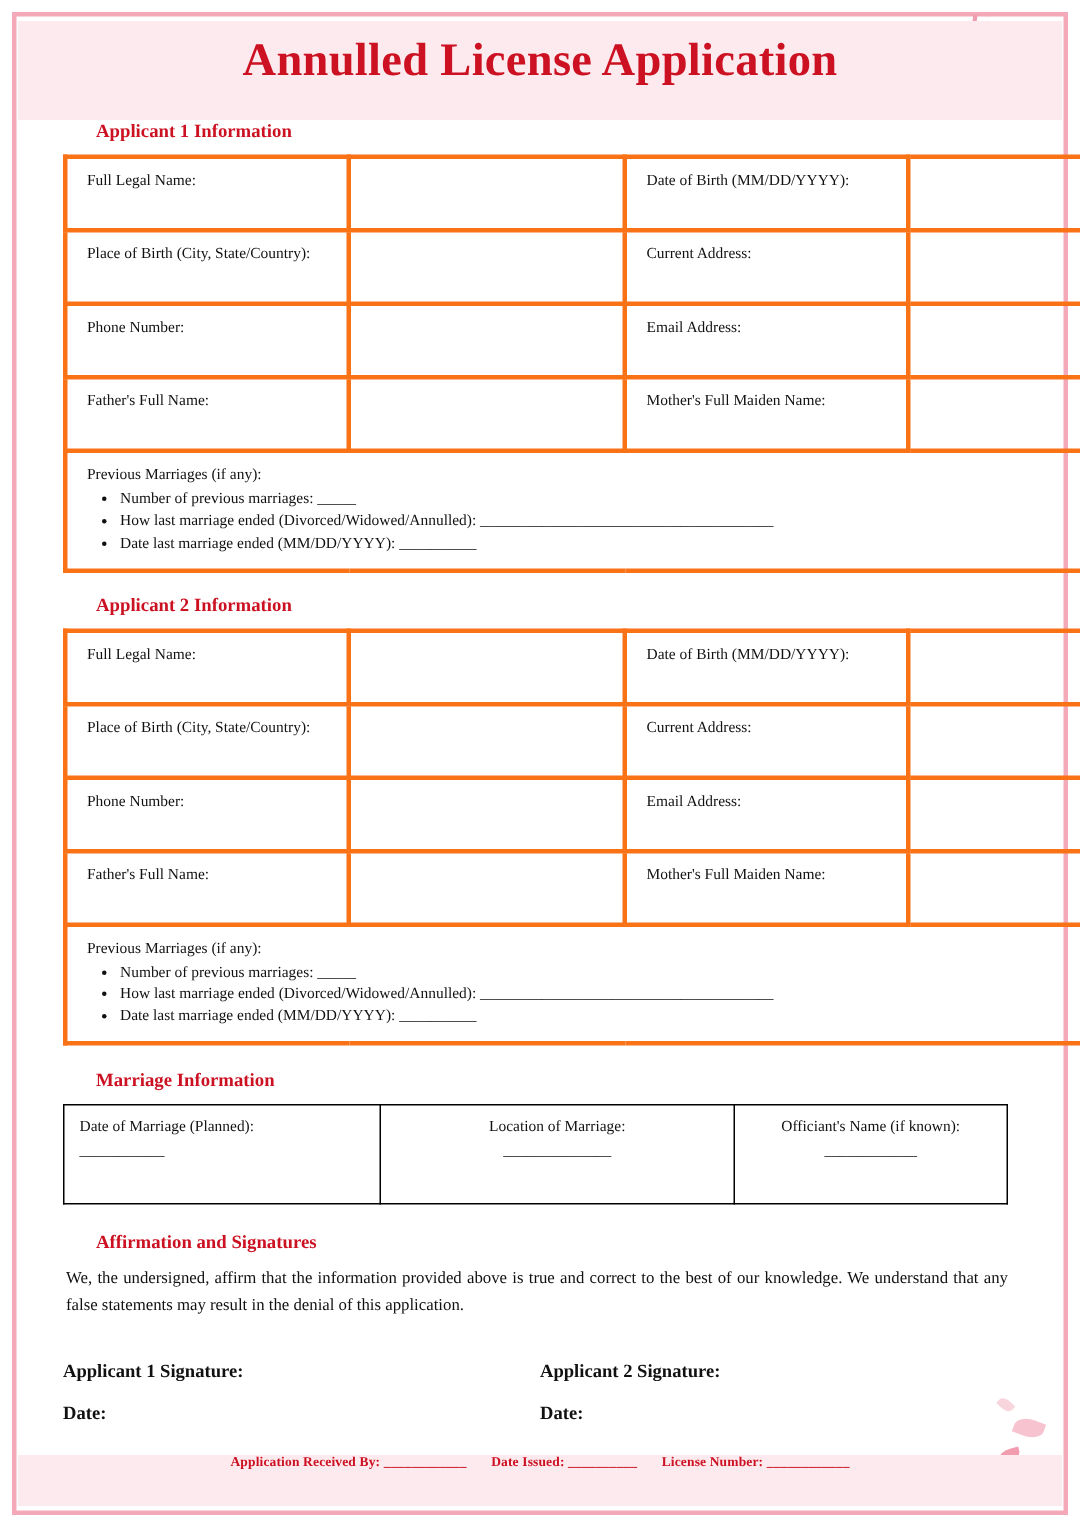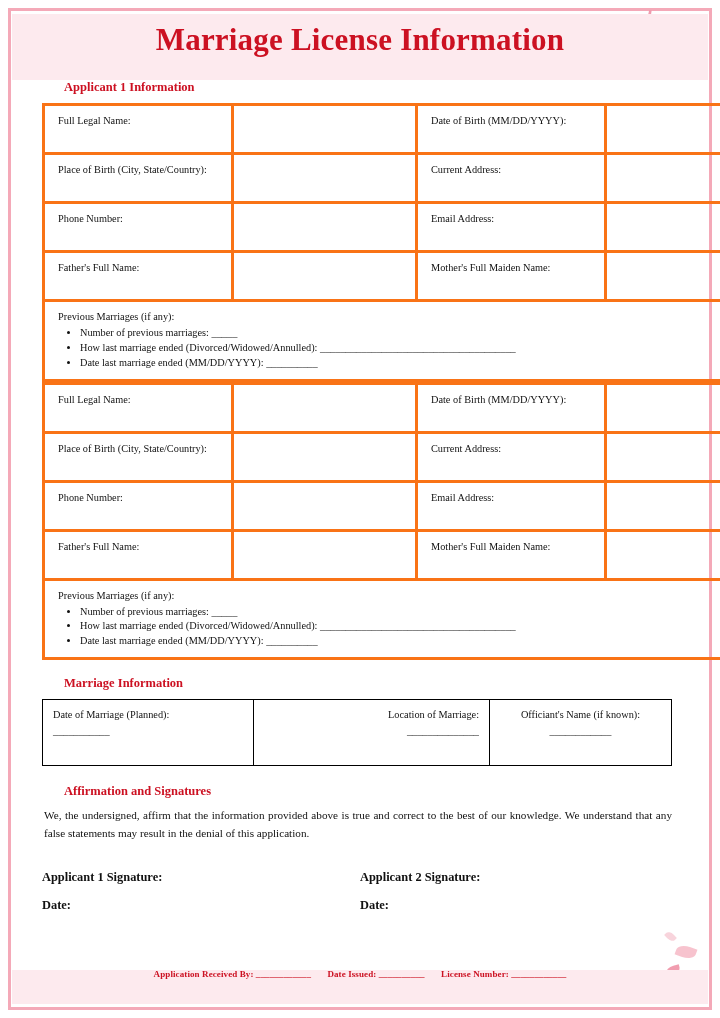--- a/index.html
+++ b/index.html
@@ -223,21 +223,21 @@
   <div class="petal d3" style="top:30px;left:54px;width:10px;height:6px;transform:rotate(35deg);"></div>
 
   <div class="petal" style="bottom:60px;right:24px;width:20px;height:12px;transform:rotate(20deg);"></div>
   <div class="petal d2" style="bottom:44px;right:40px;width:14px;height:8px;transform:rotate(-15deg);"></div>
   <div class="petal d3" style="bottom:78px;right:44px;width:11px;height:7px;transform:rotate(45deg);"></div>
   <div class="petal d3" style="bottom:30px;right:18px;width:9px;height:6px;transform:rotate(-30deg);"></div>
 
   <div class="ribbon"></div>
 
   <div class="title-band"></div>
-  <div class="title">Marriage License Information</div>
+  <div class="title">Annulled License Application</div>
 
   <div class="content">
 
     <h2 class="section">Applicant 1 Information</h2>
 
     <table class="form">
       <tbody>
           <tr>
         <td class="lbl">Full Legal Name:</td>
         <td class="val"></td>
@@ -268,20 +268,21 @@
           <ul class="prev">
             <li>Number of previous marriages: _____</li>
             <li>How last marriage ended (Divorced/Widowed/Annulled): ______________________________________</li>
             <li>Date last marriage ended (MM/DD/YYYY): __________</li>
           </ul>
         </td>
       </tr>
     </tbody>
       </table>
 
+    <h2 class="section tight">Applicant 2 Information</h2>
 
     <table class="form">
       <tbody>
           <tr>
         <td class="lbl">Full Legal Name:</td>
         <td class="val"></td>
         <td class="lbl2">Date of Birth (MM/DD/YYYY):</td>
         <td class="val2"></td>
       </tr>
       <tr>
@@ -317,21 +318,21 @@
 
     <h2 class="section tight" style="margin-top:16px;">Marriage Information</h2>
 
     <table class="marriage">
       <tbody>
           <tr>
         <td style="width:190px;">
           <span>Date of Marriage (Planned):</span>
           <span class="blank-line">___________</span>
         </td>
-        <td class="c" style="width:215px;text-align:right;">
+        <td class="c" style="width:215px;">
           <span>Location of Marriage:</span>
           <span class="blank-line">______________</span>
         </td>
         <td class="c">
           <span>Officiant's Name (if known):</span>
           <span class="blank-line">____________</span>
         </td>
       </tr>
     </tbody>
       </table>

